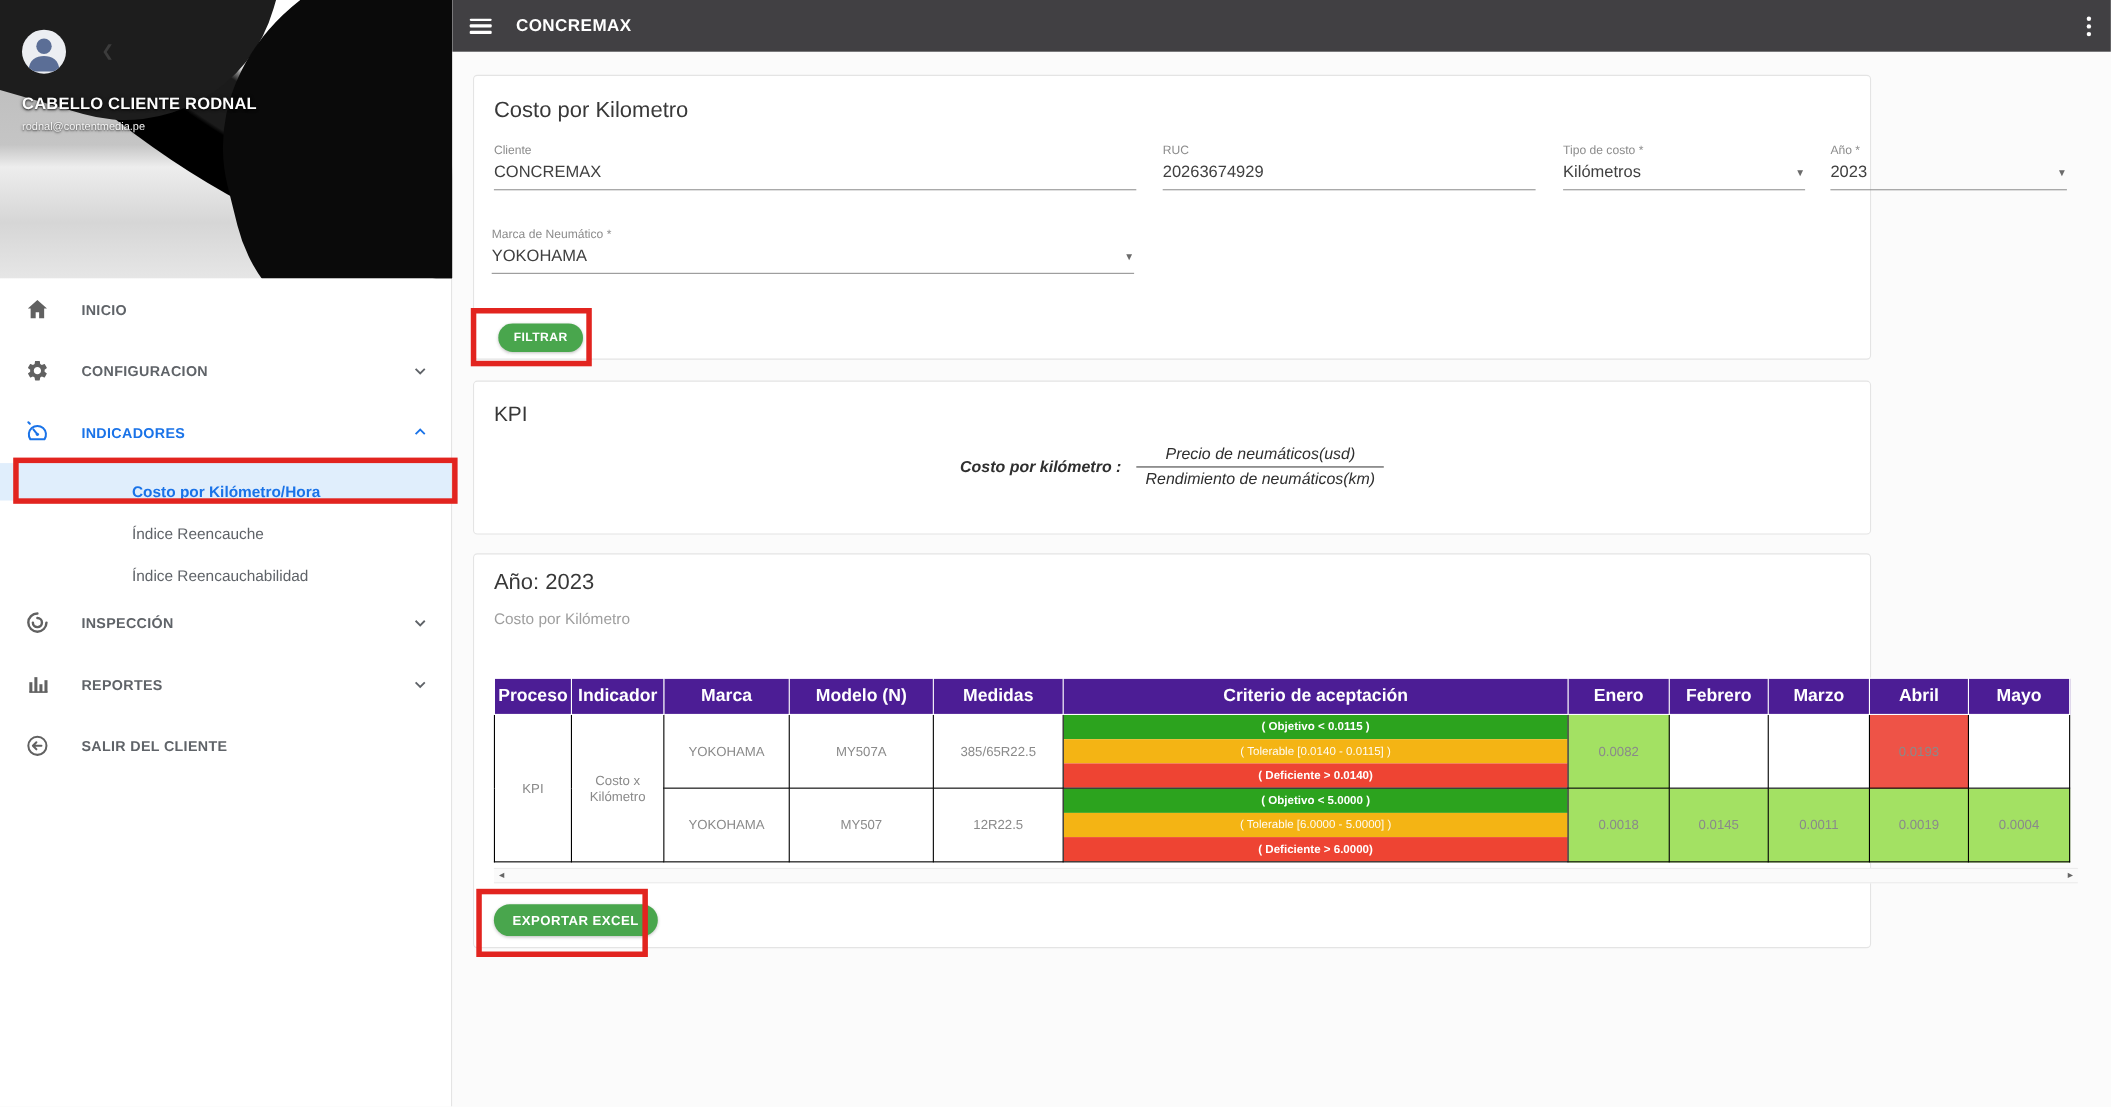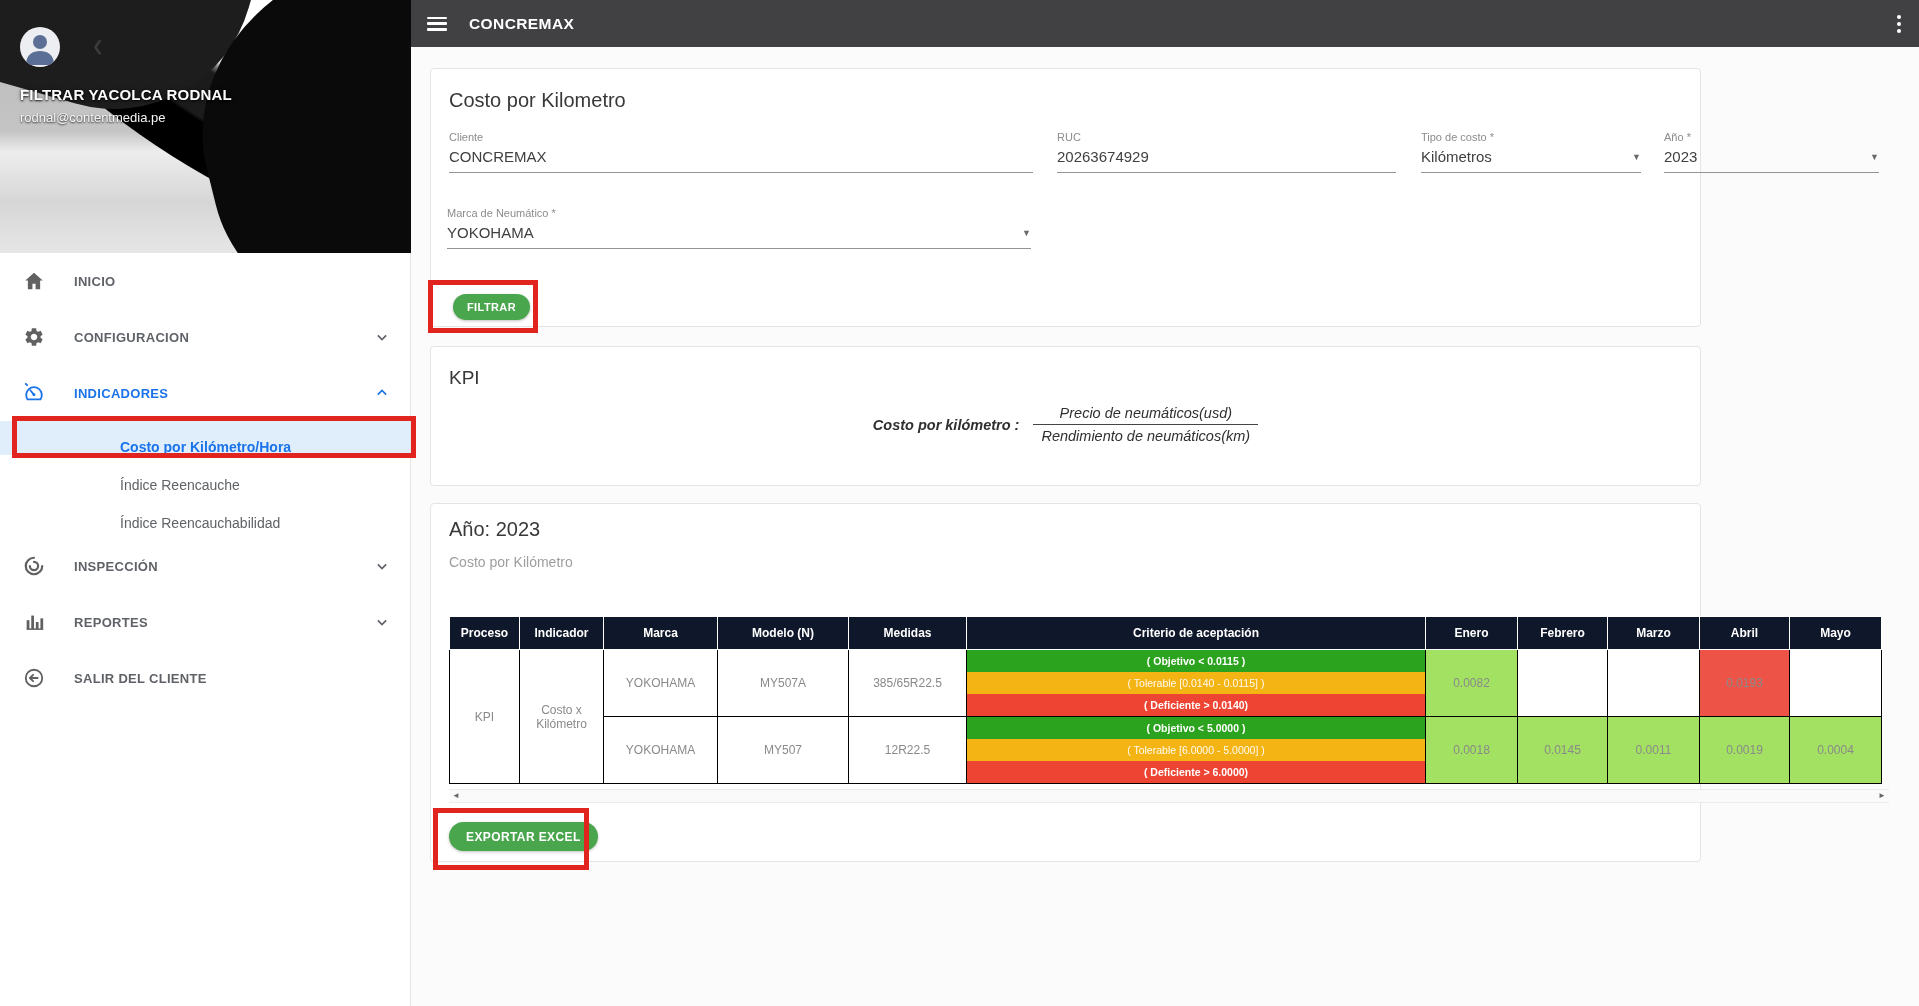--- a/index.html
+++ b/index.html
@@ -16,21 +16,21 @@
     background:radial-gradient(closest-side,#ffffff 0 82%,#dedede 82.5% 87%,#8a8a8a 87.5%,#1b1b1b 88.5% 94%,#000 94.5% 100%); }
   .tread-corner { position:absolute; left:-90px; top:-70px; width:330px; height:170px; background:#1d1d1d;
     transform:rotate(16deg); border-radius:0 0 140px 30px; }
   .tire-shadow { position:absolute; left:205px; top:-50px; width:430px; height:370px; background:#0a0a0a;
     transform:rotate(-14deg); border-radius:45%; }
   .avatar { position:absolute; left:20px; top:27px; width:40px; height:40px; border-radius:50%;
     background:#eceef2; display:flex; align-items:center; justify-content:center; overflow:hidden; }
   .back-chevron { position:absolute; left:92px; top:38px; font-size:14px; color:#3c3c3c; }
   .profile-name { position:absolute; left:20px; top:86px; font-size:15px; font-weight:700; color:#fdfdfd;
     text-shadow:0 1px 2px rgba(0,0,0,.85), 0 0 4px rgba(0,0,0,.4); letter-spacing:.2px; }
-  .profile-email { position:absolute; left:20px; top:110px; font-size:13px; color:#f5f5f5;
+  .profile-email { position:absolute; left:20px; top:110px; font-size:10px; color:#f5f5f5;
     text-shadow:0 1px 2px rgba(0,0,0,.85); }
 
   .menu { position:relative; }
   .menu-item { display:flex; align-items:center; height:56px; padding:0 18px 0 22px; cursor:pointer; }
   .menu-item .mi-icon { width:24px; height:24px; margin-right:28px; flex:0 0 24px; display:flex; align-items:center; justify-content:center; }
   .menu-item .mi-label { font-size:13px; font-weight:600; color:#5f6368; letter-spacing:.3px; }
   .menu-item .mi-spacer { flex:1; }
   .menu-item .mi-chevron { width:20px; height:20px; color:#5f6368; }
   .menu-item.active .mi-label, .menu-item.active .mi-chevron { color:#1a73e8; }
   .submenu-item { display:flex; align-items:flex-end; padding-left:120px; cursor:pointer; }
@@ -80,21 +80,21 @@
   .formula-label { font-size:14.5px; font-weight:700; font-style:italic; color:#2f2f2f; }
   .fraction { display:flex; flex-direction:column; align-items:center; }
   .fraction .num, .fraction .den { font-size:14.5px; font-style:italic; color:#2f2f2f; padding:0 8px; }
   .fraction .bar { width:100%; border-top:1.6px solid #454545; margin:3px 0; }
 
   .card-subtitle { position:absolute; left:18px; top:50px; font-size:14px; color:#9e9e9e; }
 
   
   .table-wrap { position:absolute; left:18px; top:112px; width:1440px; }
   table.kpi { border-collapse:collapse; table-layout:fixed; width:1432px; }
-  table.kpi th { background:#0f172a; color:#fff; font-size:12px; font-weight:700; height:33px;
+  table.kpi th { background:#4c1d95; color:#fff; font-size:16px; font-weight:700; height:33px;
     border:1px solid #ffffff; }
   table.kpi td { border:1px solid #000; font-size:12px; color:#8a8a8a; text-align:center; vertical-align:middle; }
   td.crit-cell { padding:0; }
   .band { height:22px; display:flex; align-items:center; justify-content:center; font-size:10.5px; color:#fff; }
   .band.objetivo { background:#2ca31e; font-weight:700; }
   .band.tolerable { background:#f4b414; font-weight:400; color:rgba(255,255,255,.95); }
   .band.deficiente { background:#ee4433; font-weight:700; }
   td.mcell { font-size:12px; color:#4a4a4a; }
   td.mcell.good { background:#a3e163; }
   td.mcell.bad { background:#ee5347; }
@@ -121,21 +121,21 @@
       <div class="tire"></div>
       <div class="tread-corner"></div>
       <div class="tire-shadow"></div>
       <div class="avatar">
         <svg class="ic" width="40" height="40" viewBox="0 0 40 40">
           <circle cx="20" cy="15" r="7" fill="#5b6e96"></circle>
           <path d="M6 38 C6 27 13 24 20 24 C27 24 34 27 34 38 Z" fill="#5b6e96"></path>
         </svg>
       </div>
       <span class="back-chevron">❮</span>
-      <div class="profile-name">FILTRAR YACOLCA RODNAL</div>
+      <div class="profile-name">CABELLO CLIENTE RODNAL</div>
       <div class="profile-email">rodnal@contentmedia.pe</div>
     </div>
 
     <div class="menu">
       <div class="menu-item">
         <span class="mi-icon">
           <svg class="ic" width="22" height="22" viewBox="0 0 24 24" fill="#616161">
               <path d="M12 3 2.5 11.5h2.8V21h5v-6h3.4v6h5v-9.5h2.8Z"></path>
             </svg>
         </span>

